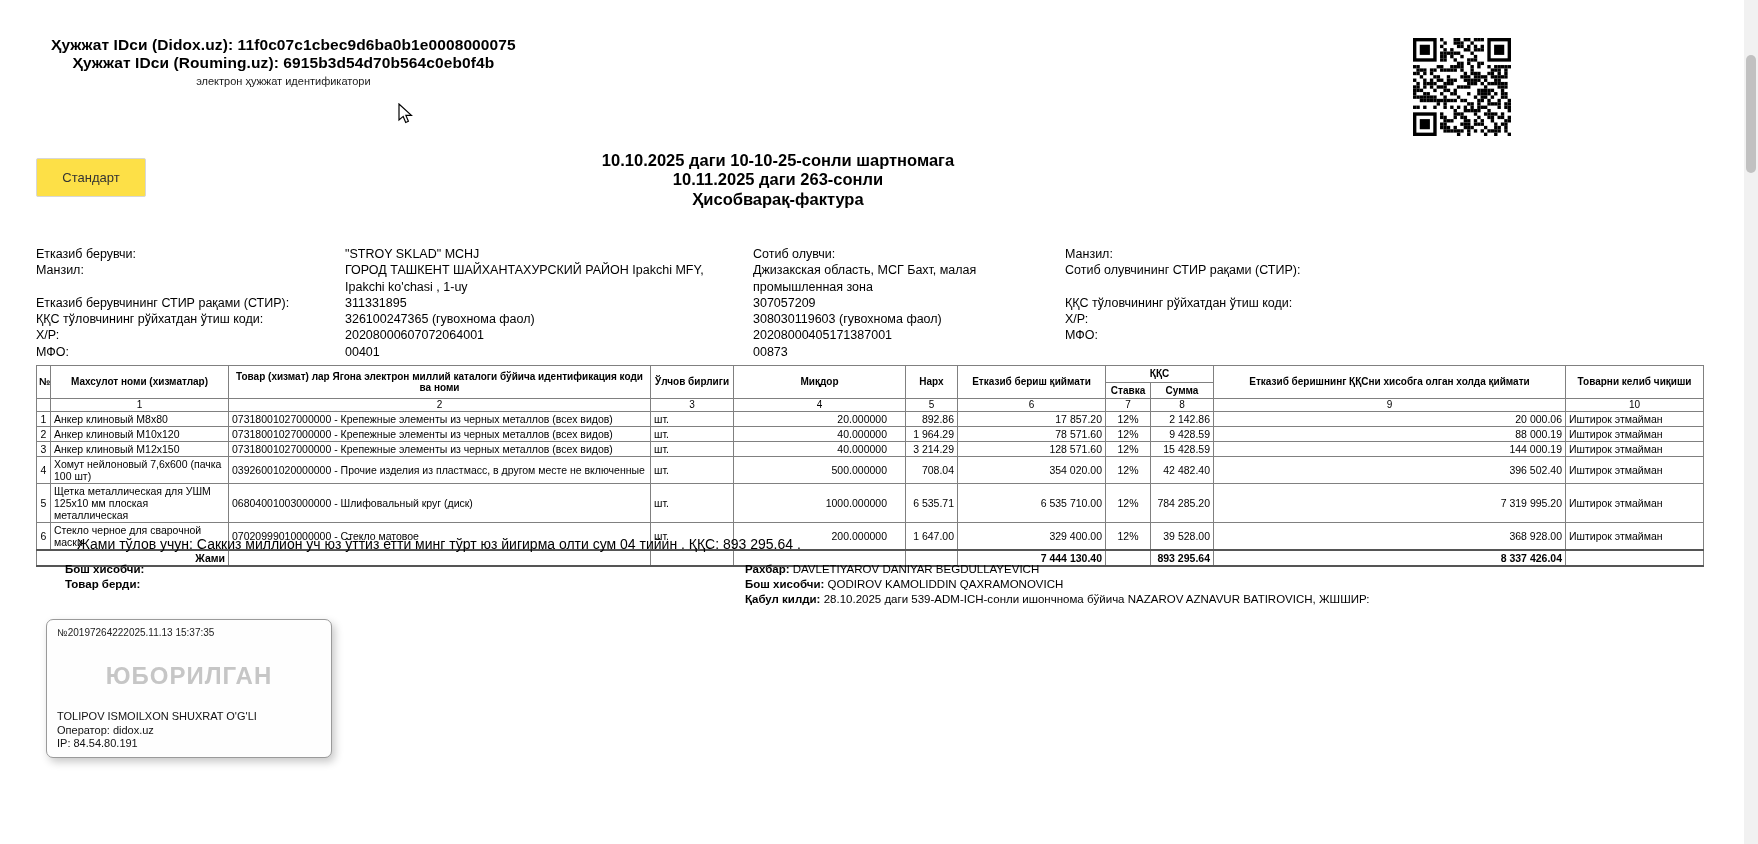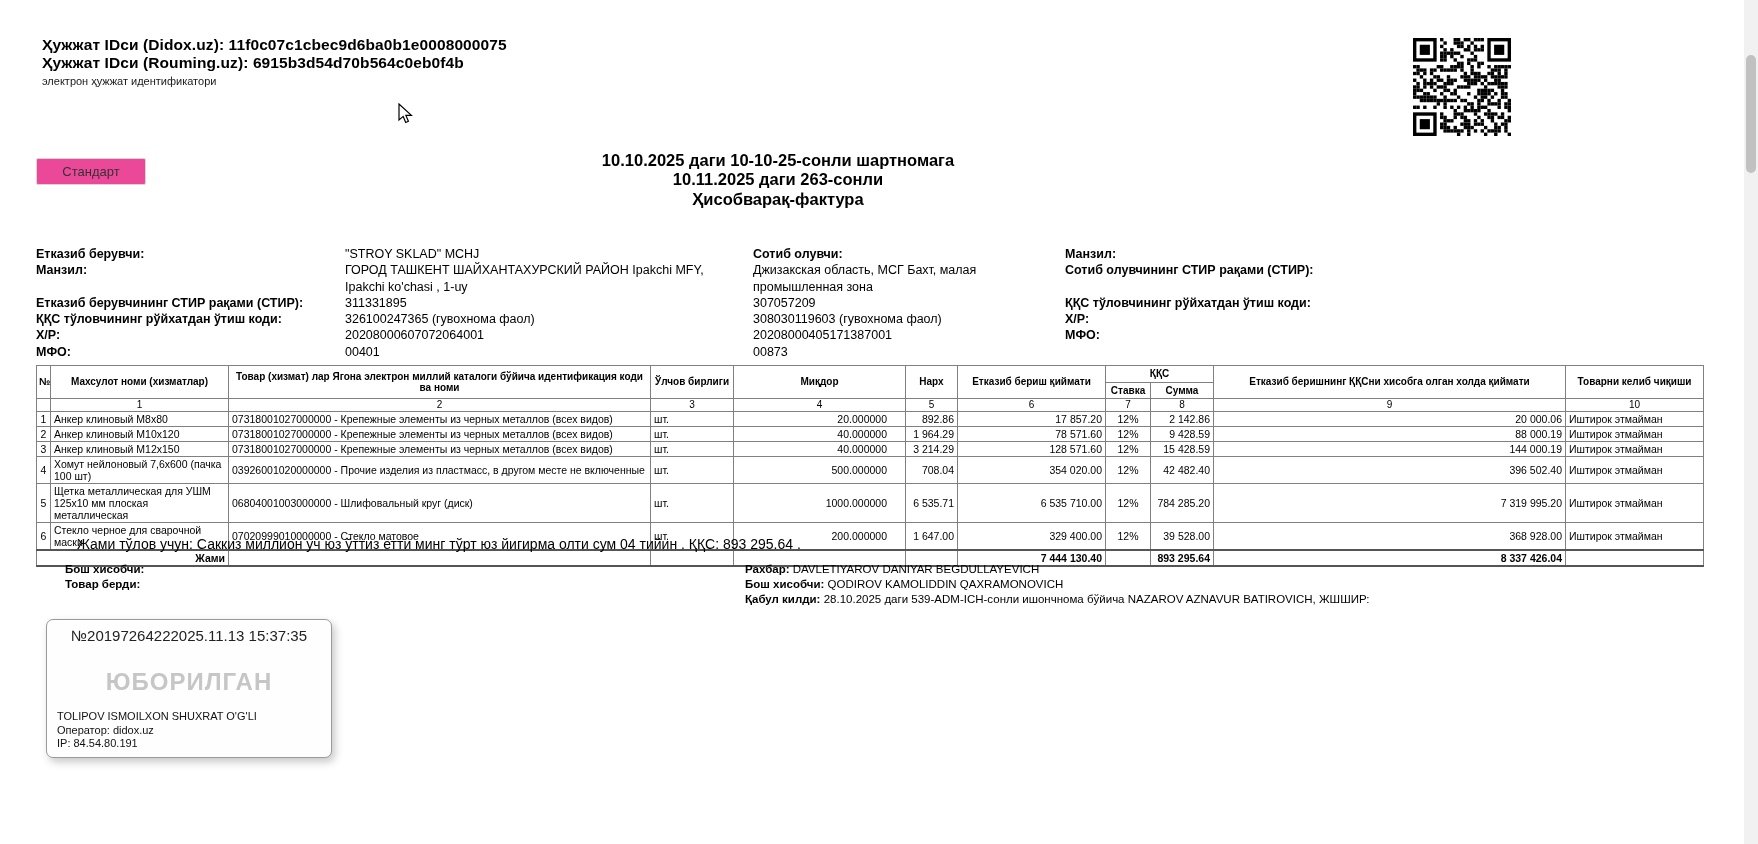--- a/index.html
+++ b/index.html
@@ -1,41 +1,41 @@
 <!DOCTYPE html>
 <html><head>
 <meta charset="utf-8">
 <style>
   * { margin:0; padding:0; box-sizing:border-box; }
   html,body { width:1758px; height:844px; background:#fff; overflow:hidden;
     font-family:"Liberation Sans", sans-serif; color:#000; }
   #page { position:relative; width:1758px; height:844px; background:#fff; }
 
   
-  #doc-ids { position:absolute; left:42px; top:36px; }
+  #doc-ids { position:absolute; left:51px; top:36px;text-align:center; }
   .doc-id-line { font-size:15.5px; font-weight:bold; line-height:1.18; letter-spacing:.1px; }
   .doc-id-caption { font-size:11px; font-weight:normal; color:#1a1a1a; margin-top:2px; }
 
   
   #qr { position:absolute; left:1413px; top:38px; width:98px; height:98px; }
 
   
-  #standard-btn { position:absolute; left:36px; top:158px; width:110px; height:27px;
-    background:#ec4899; border:1px solid #d7d7d7; border-radius:2px; font-size:13px; color:#333;
+  #standard-btn { position:absolute; left:36px; top:158px; width:110px; height:39px;
+    background:#fde047; border:1px solid #d7d7d7; border-radius:2px; font-size:13px; color:#333;
     display:flex; align-items:center; justify-content:center; cursor:pointer; }
 
   
   #title { position:absolute; left:36px; top:151px; width:1484px; text-align:center; }
   #title div { font-size:16.5px; font-weight:bold; line-height:1.17; }
   .party { display:grid; grid-template-columns:309px 1fr; font-size:12.5px; line-height:1.3; }
   .party.left  { width:709px; }
   .party.right { width:760px; margin-left:8px; }
   #buyer-block { position:absolute; left:745px; top:246px; width:770px; }
   #seller-block { position:absolute; left:36px; top:246px; width:700px; }
-  .info-label { font-weight:bold; padding-right:10px; }
+  .info-label { font-weight:normal; padding-right:10px; }
   .info-value { }
 
   
   #invoice-table { position:absolute; left:36px; top:365px; }
   table { border-collapse:collapse; table-layout:fixed; width:1667px; }
   td, th { border:1px solid #808080; font-size:10.5px; line-height:1.15; padding:1px 3px;
     overflow:hidden; vertical-align:middle; }
   th { font-weight:bold; text-align:center; font-size:10px; padding:2px 2px; }
   tr.numrow td { text-align:center; font-size:10px; padding:0 2px; }
   .ta-l{text-align:left;} .ta-c{text-align:center;} .ta-r{text-align:right;}
@@ -48,21 +48,21 @@
   
   .sig-block { position:absolute; top:562px; font-size:11.5px; line-height:1.32; }
   #sig-left { left:65px; width:640px; }
   #sig-right { left:745px; width:960px; }
   .sig-label { font-weight:bold; }
 
   
   #stamp { position:absolute; left:46px; top:619px; width:286px; height:139px;
     background:#fefefe; border:1.5px solid #9a9a9a; border-radius:7px;
     box-shadow:3px 4px 8px rgba(0,0,0,0.22); padding:7px 10px; }
-  .stamp-top { display:flex; justify-content:center; font-size:15px; color:#222; }
+  .stamp-top { display:flex; justify-content:flex-start; font-size:10px; color:#222; }
   .stamp-status { text-align:center; margin-top:24px; font-size:24px; font-weight:bold;
     color:#c6c6c6; letter-spacing:1px; }
   .stamp-bottom { position:absolute; left:10px; bottom:6px; font-size:11px; line-height:1.25; color:#111; }
 
   
   #cursor { position:absolute; left:398px; top:103px; width:17px; height:22px; }
 
   
   #scrollbar { position:absolute; right:0; top:0; width:14px; height:844px; background:#f1f1f1; }
   #scrollbar-thumb { position:absolute; left:2px; top:55px; width:10px; height:118px;

